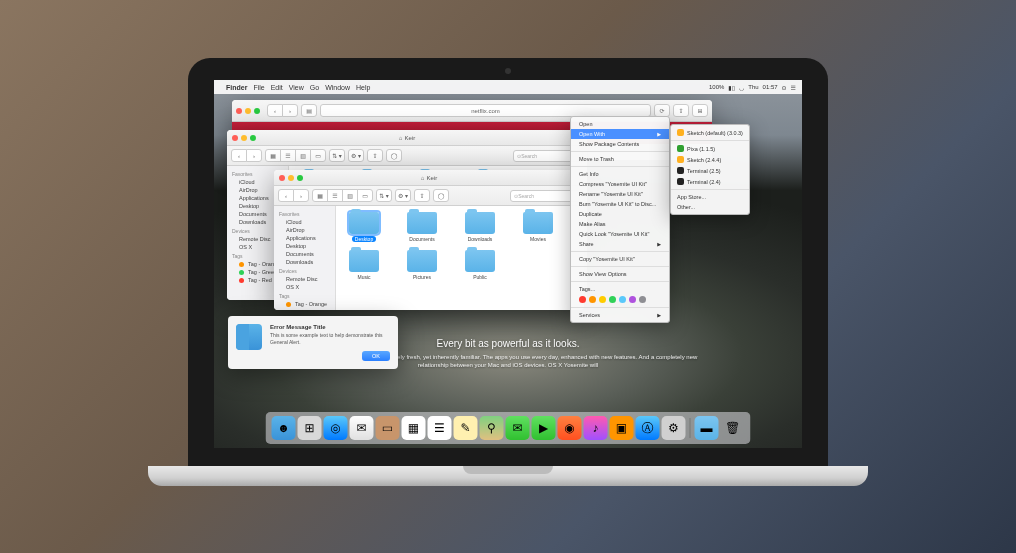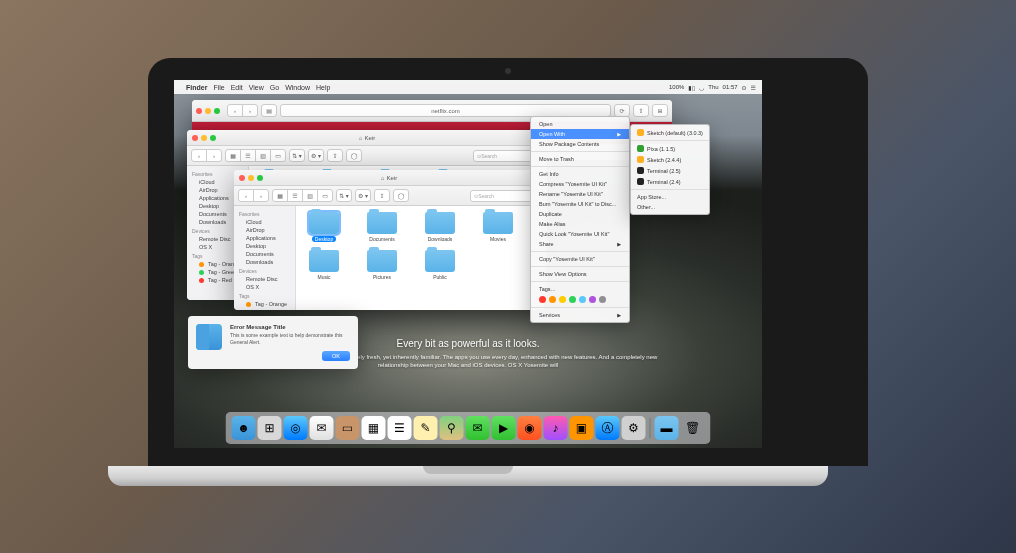--- a/index.html
+++ b/index.html
@@ -1,18 +1,18 @@
 <!DOCTYPE html>
 <html><head>
 <meta charset="utf-8">
 <style>
 * { margin: 0; padding: 0; box-sizing: border-box; font-family: -apple-system, "Helvetica Neue", Arial, sans-serif; }
 body { width: 1016px; height: 553px; background: linear-gradient(135deg, #8a7560 0%, #6b5a4a 40%, #4a5568 70%, #2d3748 100%); position: relative; overflow: hidden; }
 
-.laptop { position: absolute; left: 50%; top: 58px; transform: translateX(-50%); width: 720px; }
+.laptop { position: absolute; left: 50%; top: 58px; transform: translateX(-50%); width: 640px; }
 .bezel { background: #1a1a1a; border-radius: 22px 22px 0 0; padding: 22px 26px 18px 26px; position: relative; }
 .camera { position: absolute; top: 10px; left: 50%; transform: translateX(-50%); width: 6px; height: 6px; background: #333; border-radius: 50%; }
 .screen { width: 588px; height: 368px; position: relative; overflow: hidden; background: #555; }
 .wallpaper { position: absolute; inset: 0; background: radial-gradient(ellipse 80% 50% at 50% 75%, #8b8a7f 0%, #5a5f58 30%, #3a4038 50%, #2a2e2a 70%, #1c1f1c 100%); }
 .wallpaper::before { content:''; position:absolute; inset:0; background: linear-gradient(180deg, #bfc8d4 0%, #a8b4c2 15%, transparent 30%); opacity:0.7; }
 .base { height: 20px; background: linear-gradient(180deg, #e8e8e8 0%, #d0d0d0 60%, #aaa 100%); border-radius: 0 0 14px 14px; position: relative; width: 720px; margin-left: -40px; }
 .notch { position: absolute; top: 0; left: 50%; transform: translateX(-50%); width: 90px; height: 8px; background: #bbb; border-radius: 0 0 8px 8px; }
 
 
 .menubar { position: absolute; top: 0; left: 0; right: 0; height: 14px; background: rgba(248,248,248,0.95); display: flex; align-items: center; font-size: 7px; color: #333; padding: 0 6px; z-index: 100; }

